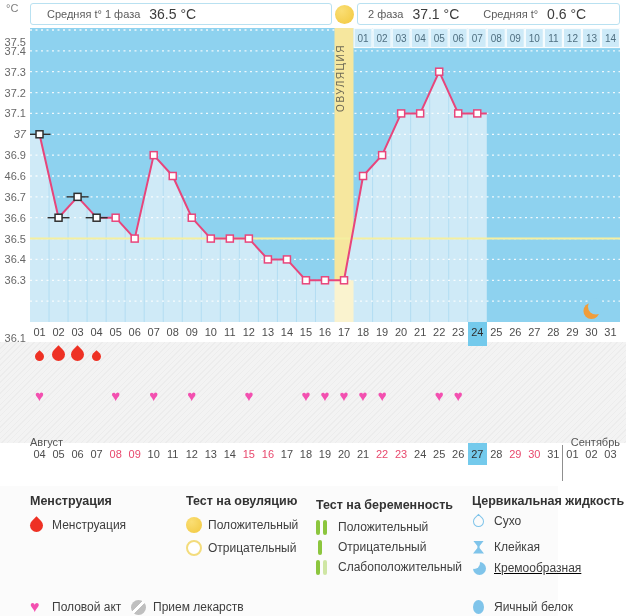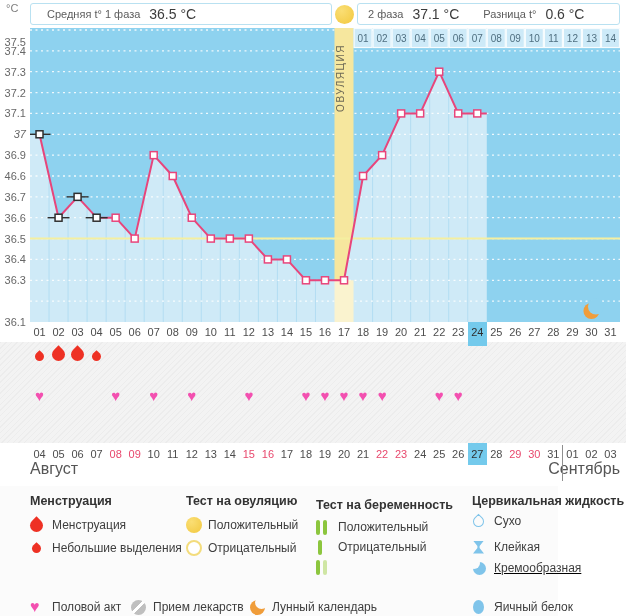--- a/index.html
+++ b/index.html
@@ -29,21 +29,21 @@
   
   #eventband{position:absolute;left:0;top:342px;width:626px;height:101px;background:#f3f3f3;
     background-image:repeating-linear-gradient(135deg,rgba(0,0,0,.028) 0 1px,transparent 1px 4px);}
   .band-drop{position:absolute;}
   .band-heart{position:absolute;text-align:center;font-size:15px;line-height:16px;color:var(--heart);}
   
   .datecell{position:absolute;top:443px;height:22px;line-height:22px;text-align:center;
             font-size:11px;color:#4d4d4d;}
   .datecell.red{color:var(--red2);}
   .datecell.selected{background:var(--sel);color:#2e2e2e;}
-  .month{position:absolute;top:460px;font-size:16px;color:#555;}
+  .month{position:absolute;top:436px;font-size:11px;color:#555;}
   .month-left{left:30px;}
   .month-right{left:545px;width:75px;text-align:right;}
   .monthsep{position:absolute;left:562px;top:445px;width:1px;height:36px;background:#8f8f8f;}
   
   #legend{position:absolute;left:0;top:486px;width:558px;height:130px;background:#fbfbfb;}
   .legend-h{position:absolute;font-size:12.5px;font-weight:bold;color:#333;white-space:nowrap;}
   .legend-item{position:absolute;display:flex;align-items:center;height:18px;white-space:nowrap;}
   .legend-item .ic{width:22px;display:flex;align-items:center;}
   .legend-item .lb{font-size:12px;color:#3e3e3e;}
   
@@ -74,40 +74,40 @@
 <div class="unit">°C</div>
 
 <div class="hbox hbox1">
   <span class="hlabel">Средняя t° 1 фаза</span>
   <span class="hvalue">36.5 °C</span>
 </div>
 <div class="ovu-dot"></div>
 <div class="hbox hbox2">
   <span class="hlabel">2 фаза</span>
   <span class="hvalue">37.1 °C</span>
-  <span class="hlabel">Разница t°</span>
+  <span class="hlabel">Средняя t°</span>
   <span class="hvalue">0.6 °C</span>
 </div>
 
 <div id="yticks">
     <div class="ytick" style="top: 36px;">37.5</div>
     <div class="ytick" style="top: 44.8571px;">37.4</div>
     <div class="ytick" style="top: 65.7143px;">37.3</div>
     <div class="ytick" style="top: 86.5714px;">37.2</div>
     <div class="ytick" style="top: 107.429px;">37.1</div>
     <div class="ytick" style="top: 128.286px; font-style: italic;">37</div>
     <div class="ytick" style="top: 149.143px;">36.9</div>
     <div class="ytick" style="top: 170px;">46.6</div>
     <div class="ytick" style="top: 190.857px;">36.7</div>
     <div class="ytick" style="top: 211.714px;">36.6</div>
     <div class="ytick" style="top: 232.571px;">36.5</div>
     <div class="ytick" style="top: 253.429px;">36.4</div>
     <div class="ytick" style="top: 274.286px;">36.3</div>
     <div class="ytick" style="top: 295.143px; margin-left: 36px;">36.2</div>
-    <div class="ytick" style="top: 316px;">36.1</div>
+    <div class="ytick" style="top: 332px;">36.1</div>
   </div>
 <svg id="plot" width="590" height="294">
     <rect x="0" y="0" width="590" height="294" fill="#8ed2ef"></rect>
     <polygon points="0.0,106.3 9.5,106.3 28.5,189.7 47.6,168.9 66.6,189.7 85.6,189.7 104.7,210.6 123.7,127.1 142.7,148.0 161.8,189.7 180.8,210.6 199.8,210.6 218.9,210.6 237.9,231.4 256.9,231.4 276.0,252.3 295.0,252.3 314.0,252.3 333.1,148.0 352.1,127.1 371.1,85.4 390.2,85.4 409.2,43.7 428.2,85.4 447.3,85.4 456.8,85.4 456.8,294.0 0.0,294.0" fill="#cfeaf7"></polygon>
     <line x1="19.032258064516128" y1="148" x2="19.032258064516128" y2="294" stroke="#b3ddf2" stroke-width="1"></line>
     <line x1="38.064516129032256" y1="179.28571428571402" x2="38.064516129032256" y2="294" stroke="#b3ddf2" stroke-width="1"></line>
     <line x1="57.096774193548384" y1="179.28571428571402" x2="57.096774193548384" y2="294" stroke="#b3ddf2" stroke-width="1"></line>
     <line x1="76.12903225806451" y1="189.7142857142856" x2="76.12903225806451" y2="294" stroke="#b3ddf2" stroke-width="1"></line>
     <line x1="95.16129032258064" y1="200.1428571428572" x2="95.16129032258064" y2="294" stroke="#b3ddf2" stroke-width="1"></line>
     <line x1="114.19354838709677" y1="168.85714285714317" x2="114.19354838709677" y2="294" stroke="#b3ddf2" stroke-width="1"></line>
@@ -292,26 +292,20 @@
 <div class="month month-right">Сентябрь</div>
 <div class="monthsep"></div>
 <div id="legend">
     <div class="legend-h" style="left: 30px; top: 8px;">Менструация</div>
     <div class="legend-item" style="left: 30px; top: 30px;">
       <span class="ic">
         <span class="drop" style="width: 13px; height: 13px;"></span>
       </span>
       <span class="lb">Менструация</span>
     </div>
-    <div class="legend-item" style="left: 30px; top: 53px;">
-      <span class="ic">
-        <span class="drop" style="width: 9px; height: 9px; margin-left: 2px;"></span>
-      </span>
-      <span class="lb">Небольшие выделения</span>
-    </div>
     <div class="legend-h" style="left: 186px; top: 8px;">Тест на овуляцию</div>
     <div class="legend-item" style="left: 186px; top: 30px;">
       <span class="ic">
         <span class="circle c-filled"></span>
       </span>
       <span class="lb">Положительный</span>
     </div>
     <div class="legend-item" style="left: 186px; top: 53px;">
       <span class="ic">
         <span class="circle c-outline"></span>
@@ -330,20 +324,21 @@
       <span class="ic">
         <span class="bar" style="margin-left: 2px;"></span>
       </span>
       <span class="lb">Отрицательный</span>
     </div>
     <div class="legend-item" style="left: 316px; top: 72px;">
       <span class="ic">
         <span class="bar"></span>
         <span class="bar pale"></span>
       </span>
+      <span class="lb">Слабоположительный</span>
     </div>
     <div class="legend-h" style="left: 472px; top: 8px;">Цервикальная жидкость</div>
     <div class="legend-item" style="left: 472px; top: 26px;">
       <span class="ic">
         <span class="drop outline" style="width: 11px; height: 11px; margin-left: 1px;"></span>
       </span>
       <span class="lb">Сухо</span>
     </div>
     <div class="legend-item" style="left: 472px; top: 52px;">
       <span class="ic">
@@ -368,19 +363,13 @@
         <span class="heart-glyph">♥</span>
       </span>
       <span class="lb">Половой акт</span>
     </div>
     <div class="legend-item" style="left: 131px; top: 112px;">
       <span class="ic">
         <span class="pill"></span>
       </span>
       <span class="lb">Прием лекарств</span>
     </div>
-    <div class="legend-item" style="left: 250px; top: 112px;">
-      <span class="ic">
-        <span class="moon-css"></span>
-      </span>
-      <span class="lb">Лунный календарь</span>
-    </div>
   </div>
 
 </body></html>

